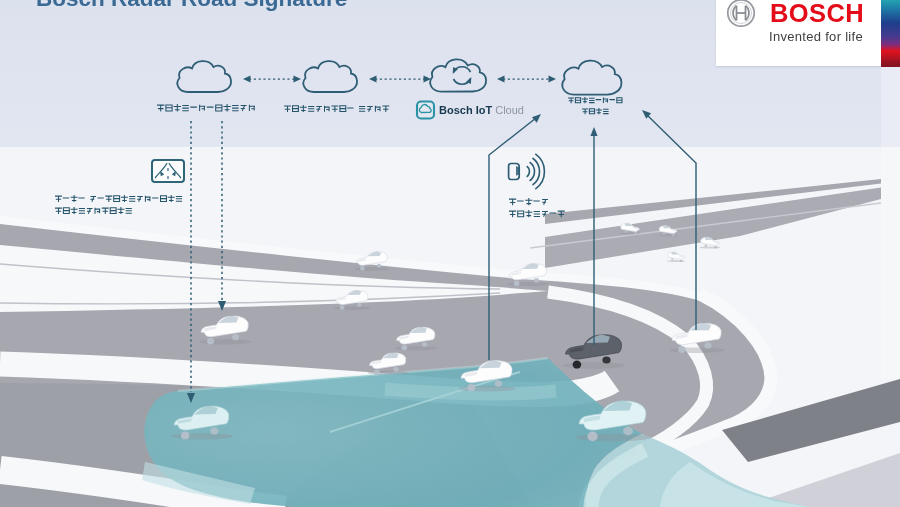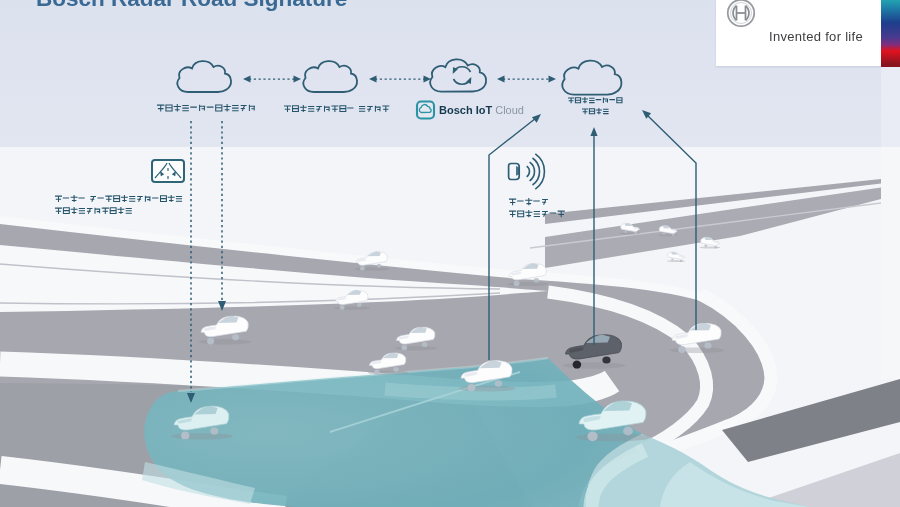--- a/index.html
+++ b/index.html
@@ -209,20 +209,21 @@
  <circle cx="16" cy="16" r="14.1" fill="none" stroke="#989ba1" stroke-width="1.9"></circle>
  <circle cx="16" cy="16" r="11.2" fill="none" stroke="#c3c5ca" stroke-width="0.8"></circle>
  <g stroke="#8a8d94" stroke-width="1.9" fill="none">
   <line x1="11.2" y1="8.2" x2="11.2" y2="23.8"></line>
   <line x1="20.8" y1="8.2" x2="20.8" y2="23.8"></line>
   <line x1="11.2" y1="16" x2="20.8" y2="16"></line>
  </g>
  <path d="M11.2,8.2 a10.2,10.2 0 0 0 0,15.6" fill="none" stroke="#8a8d94" stroke-width="1.9"></path>
  <path d="M20.8,8.2 a10.2,10.2 0 0 1 0,15.6" fill="none" stroke="#8a8d94" stroke-width="1.9"></path>
 </svg>
+<div id="bosch">BOSCH</div>
 <div id="invent">Invented for life</div>
 <svg style="position:absolute;left:881px;top:0" width="19" height="67">
 <defs>
         <linearGradient id="strip2" x1="0" y1="0" x2="0" y2="1">
  <stop offset="0" stop-color="#23a3b2"></stop>
           <stop offset="0.14" stop-color="#1e7aa6"></stop>
  <stop offset="0.34" stop-color="#1d3e8c"></stop>
           <stop offset="0.55" stop-color="#463a8e"></stop>
  <stop offset="0.66" stop-color="#7c2f80"></stop>
           <stop offset="0.76" stop-color="#e0121e"></stop>

